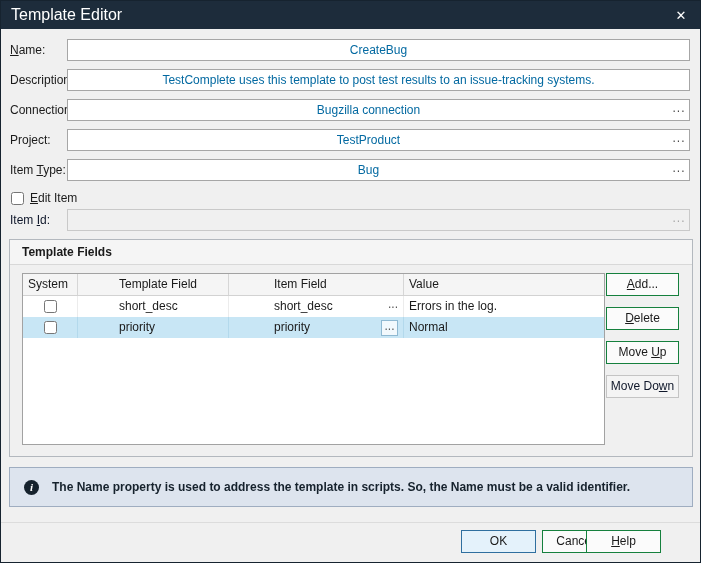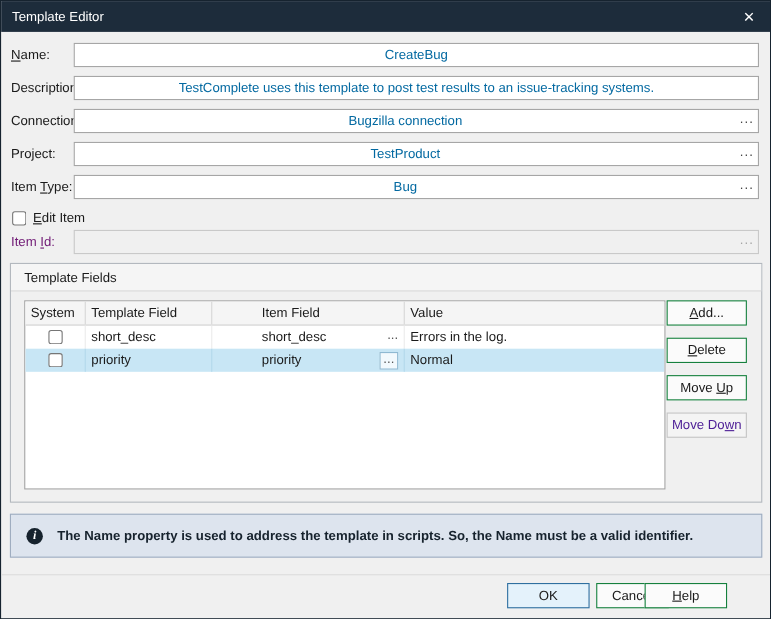--- a/index.html
+++ b/index.html
@@ -9,25 +9,25 @@
     background:#f0f0f0; border:1px solid #16232f;
     font-family:"Liberation Sans", sans-serif; font-size:12px; color:#1a1a1a;
     overflow:hidden;
   }
   
   .titlebar {
     position:absolute; left:0; top:0; right:0; height:28px;
     background:#1d2c3b; color:#ffffff; display:flex; align-items:center;
     padding:0 10px;
   }
-  .title-text { flex:1; font-size:12px; }
+  .title-text { flex:1; font-size:16px; }
   .close-btn { width:18px; text-align:center; font-size:13px; cursor:pointer; color:#fff; }
   
   .flabel { position:absolute; left:9px; height:22px; line-height:22px; white-space:nowrap; }
-  .flabel.disabled { color:#701a75; }
+  .flabel.disabled { color:#0f172a; }
   .tbox {
     position:absolute; left:66px; width:623px; height:22px;
     border:1px solid #a6a6a6; background:#ffffff; display:flex; align-items:stretch;
   }
   .tbox input {
     flex:1; border:0; outline:none; background:transparent;
     font:12px "Liberation Sans", sans-serif; color:#0369a1; padding:0 5px; min-width:0;text-align:center;
   }
   .browse {
     width:20px; display:flex; align-items:center; justify-content:center;
@@ -38,34 +38,34 @@
   
   .checkrow { position:absolute; left:10px; top:190px; display:flex; align-items:center; gap:6px; }
   input[type=checkbox] { width:13px; height:13px; margin:0; }
   
   .group {
     position:absolute; left:8px; top:238px; width:684px; height:218px;
     border:1px solid #b3b8be; background:#f0f0f0;
   }
   .group-caption {
     height:25px; line-height:25px; padding-left:12px;
-    background:#f5f5f5; border-bottom:1px solid #d8d8d8;
+    background:#f5f5f5; border-bottom:1px solid #d8d8d8;font-weight:bold;
   }
   
   .grid {
     position:absolute; left:12px; top:33px; width:583px; height:172px;
     border:1px solid #a2a2a2; background:#ffffff; overflow:hidden;
   }
   .grid-header { display:flex; height:22px; background:#f5f5f5; border-bottom:1px solid #d2d2d2; }
   .gh-cell {
     padding:0 5px; line-height:21px; border-right:1px solid #d6d6d6;
     white-space:nowrap; overflow:hidden;
   }
   .col-system { width:55px; flex:none; }
-  .col-tf { width:115px; flex:none; }
+  .col-tf { width:115px; flex:none;margin-left:36px; }
   .col-if { width:135px; flex:none;margin-left:40px; }
   .col-val { flex:1; border-right:none !important; }
   .grid-row { display:flex; height:21px; }
   .gr-cell {
     padding:0 5px; line-height:21px; border-right:1px solid #ececec;
     white-space:nowrap; overflow:hidden;
   }
   .gr-cell.sys { display:flex; align-items:center; justify-content:center; padding:0; }
   .gr-cell.ifld { display:flex; align-items:center; justify-content:space-between; }
   .row-ellipsis { color:#555; cursor:pointer; padding-bottom:4px; }
@@ -74,21 +74,21 @@
   .grid-row.selected .row-ellipsis {
     border:1px solid #8fb9d2; background:#f2f9fd; width:17px; height:16px;
     display:flex; align-items:center; justify-content:center; padding-bottom:3px;
   }
   
   .btn {
     position:absolute; height:23px; background:#fbfbfb; border:1px solid #15803d;
     font:12px "Liberation Sans", sans-serif; text-align:center; line-height:21px;
     cursor:pointer; color:#1a1a1a; padding:0;
   }
-  .btn.disabled { color:#4c1d95; border-color:#c4c4c4; background:#f4f4f4; cursor:default; }
+  .btn.disabled { color:#0f172a; border-color:#c4c4c4; background:#f4f4f4; cursor:default; }
   .side-btn { left:596px; width:73px; }
   .btn-default { background:#e4f2fb; border-color:#2f6f9f; }
   
   .infobar {
     position:absolute; left:8px; top:466px; width:684px; height:40px;
     background:#dde4ee; border:1px solid #9fadc0;
     display:flex; align-items:center; padding:0 14px; gap:13px;
   }
   .info-icon {
     width:15px; height:15px; border-radius:50%; background:#16222d; color:#fff;

